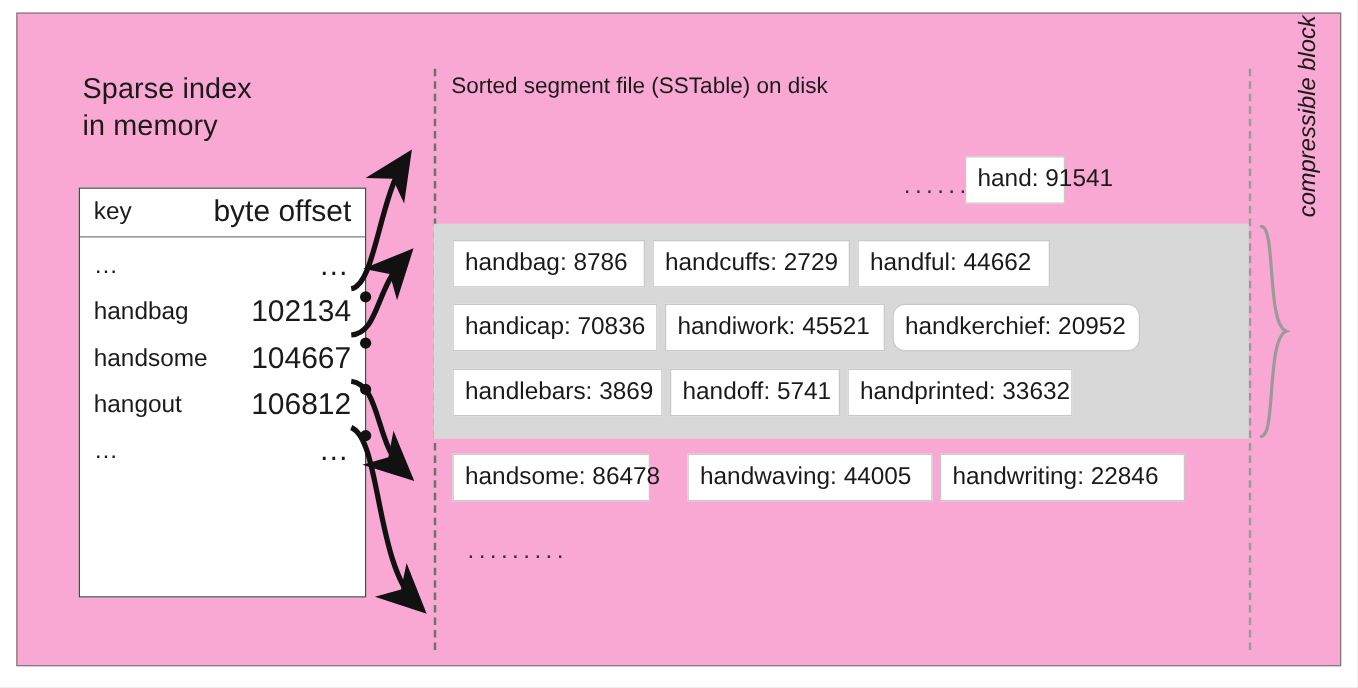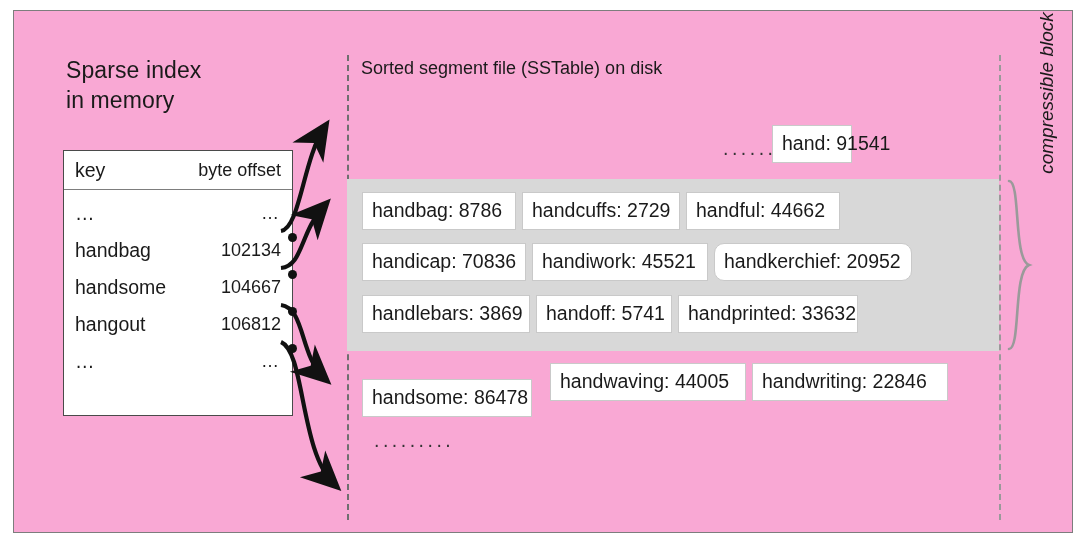--- a/index.html
+++ b/index.html
@@ -6,28 +6,28 @@
   body{width:1086px;height:550px;position:relative;overflow:hidden;
        font-family:"Liberation Sans","DejaVu Sans",sans-serif;color:#1a1a1a;}
 
   #frame{position:absolute;left:13px;top:10px;width:1060px;height:523px;
          border:1.5px solid #7d7d7d;background:#f9a8d4;box-sizing:border-box;}
 
   
   #index-title{position:absolute;left:52px;top:44px;width:250px;
                font-size:23px;line-height:30px;letter-spacing:.1px;}
 
-  #index-table{position:absolute;left:49px;top:139px;width:230px;height:266px;
+  #index-table{position:absolute;left:49px;top:139px;width:230px;height:328px;
                border:1.6px solid #4a4a4a;background:#fff;box-sizing:border-box;}
   #index-table .hdr{position:relative;height:38px;border-bottom:1.4px solid #7d7d7d;}
   #index-table .row{position:relative;height:37px;}
   #index-table .k{position:absolute;left:11px;top:50%;transform:translateY(-50%);
                   font-size:19.5px;white-space:nowrap;}
   #index-table .v{position:absolute;right:11px;top:50%;transform:translateY(-50%);
-                  font-size:18px;white-space:nowrap;}
+                  font-size:24px;white-space:nowrap;}
   #index-table .rows{position:relative;padding-top:4px;}
   .dots3{letter-spacing:2px;}
 
   
   .cdot{position:absolute;width:9px;height:9px;border-radius:50%;background:#111;}
 
   
   #sst-title{position:absolute;left:347px;top:47px;font-size:18px;white-space:nowrap;}
 
   .dashline{position:absolute;width:0;border-left:2px dashed #6f6f6f;}
@@ -106,21 +106,21 @@
   <span class="cell" style="left:672px;top:181px;width:154px;">handful: 44662</span>
 
   <span class="cell" style="left:348px;top:232px;width:164px;">handicap: 70836</span>
   <span class="cell" style="left:518px;top:232px;width:176px;">handiwork: 45521</span>
   <span class="cell" style="left:700px;top:232px;width:198px;border-radius:10px;">handkerchief: 20952</span>
 
   <span class="cell" style="left:348px;top:284px;width:168px;">handlebars: 3869</span>
   <span class="cell" style="left:522px;top:284px;width:136px;">handoff: 5741</span>
   <span class="cell" style="left:664px;top:284px;width:180px;">handprinted: 33632</span>
 
-  <span class="cell" style="left:348px;top:368px;width:170px;">handsome: 86478</span>
+  <span class="cell" style="left:348px;top:352px;width:158px;">handsome: 86478</span>
   <span class="cell" style="left:536px;top:352px;width:196px;">handwaving: 44005</span>
   <span class="cell" style="left:738px;top:352px;width:196px;">handwriting: 22846</span>
 
   <span class="ellipsis-dots" style="left:360px;top:418px;">.........</span>
 
   <svg id="brace" viewBox="0 0 26 172">
     <path d="M2,2 C14,2 6,80 22,86 C6,92 14,170 2,170" fill="none" stroke="#9a9a9a" stroke-width="2.6" stroke-linecap="round"></path>
   </svg>
   <div id="comp-label">compressible block</div>
 

